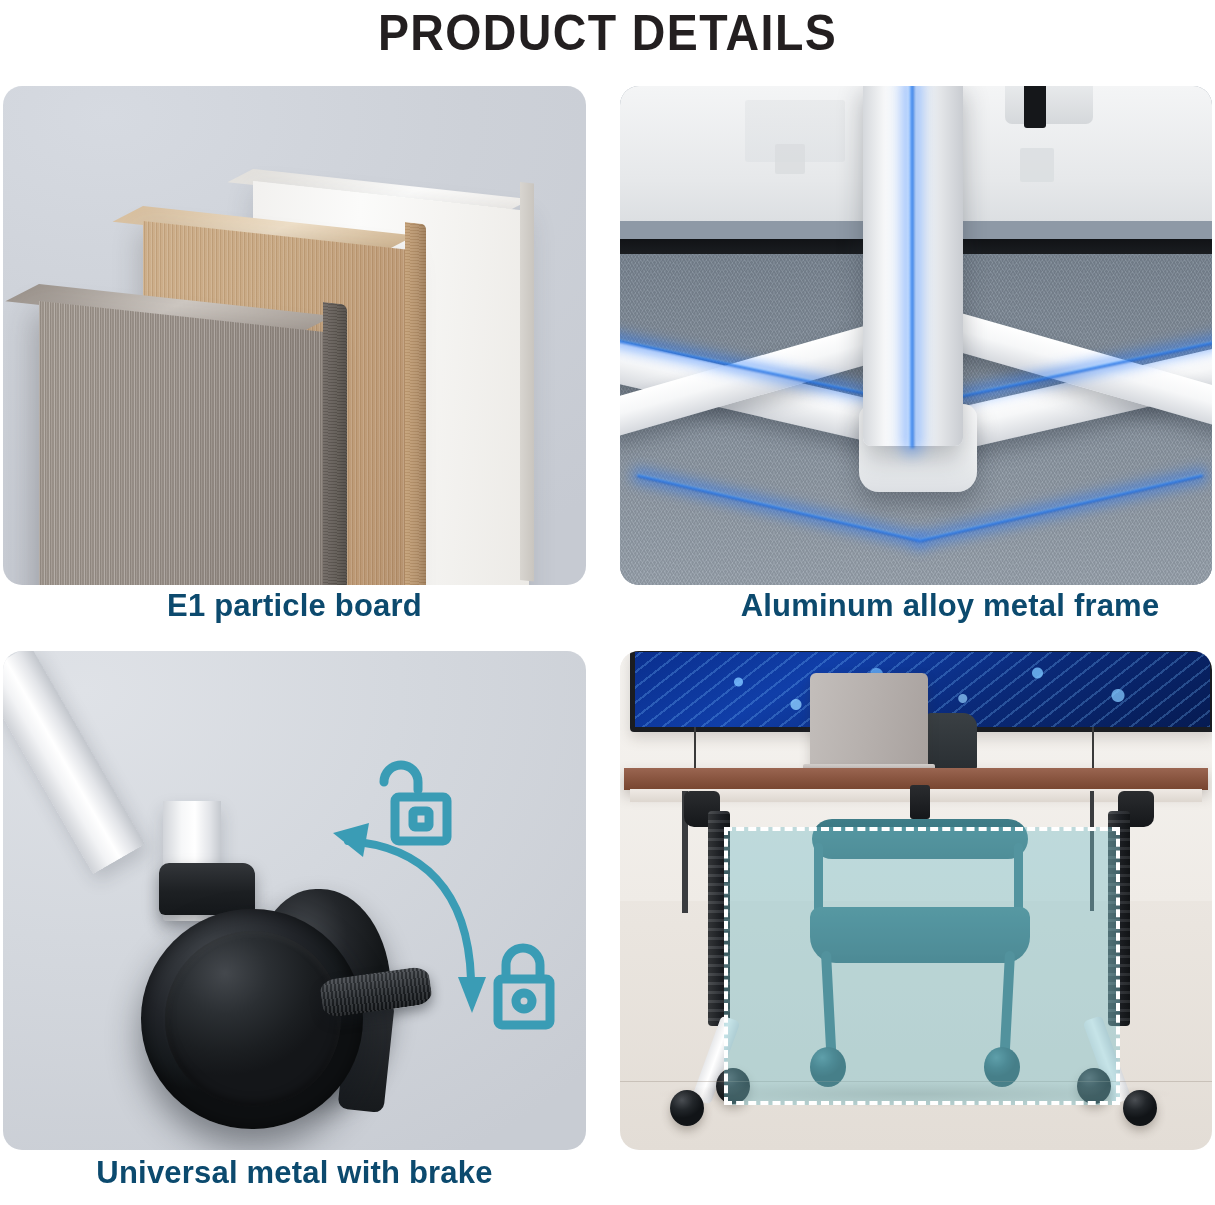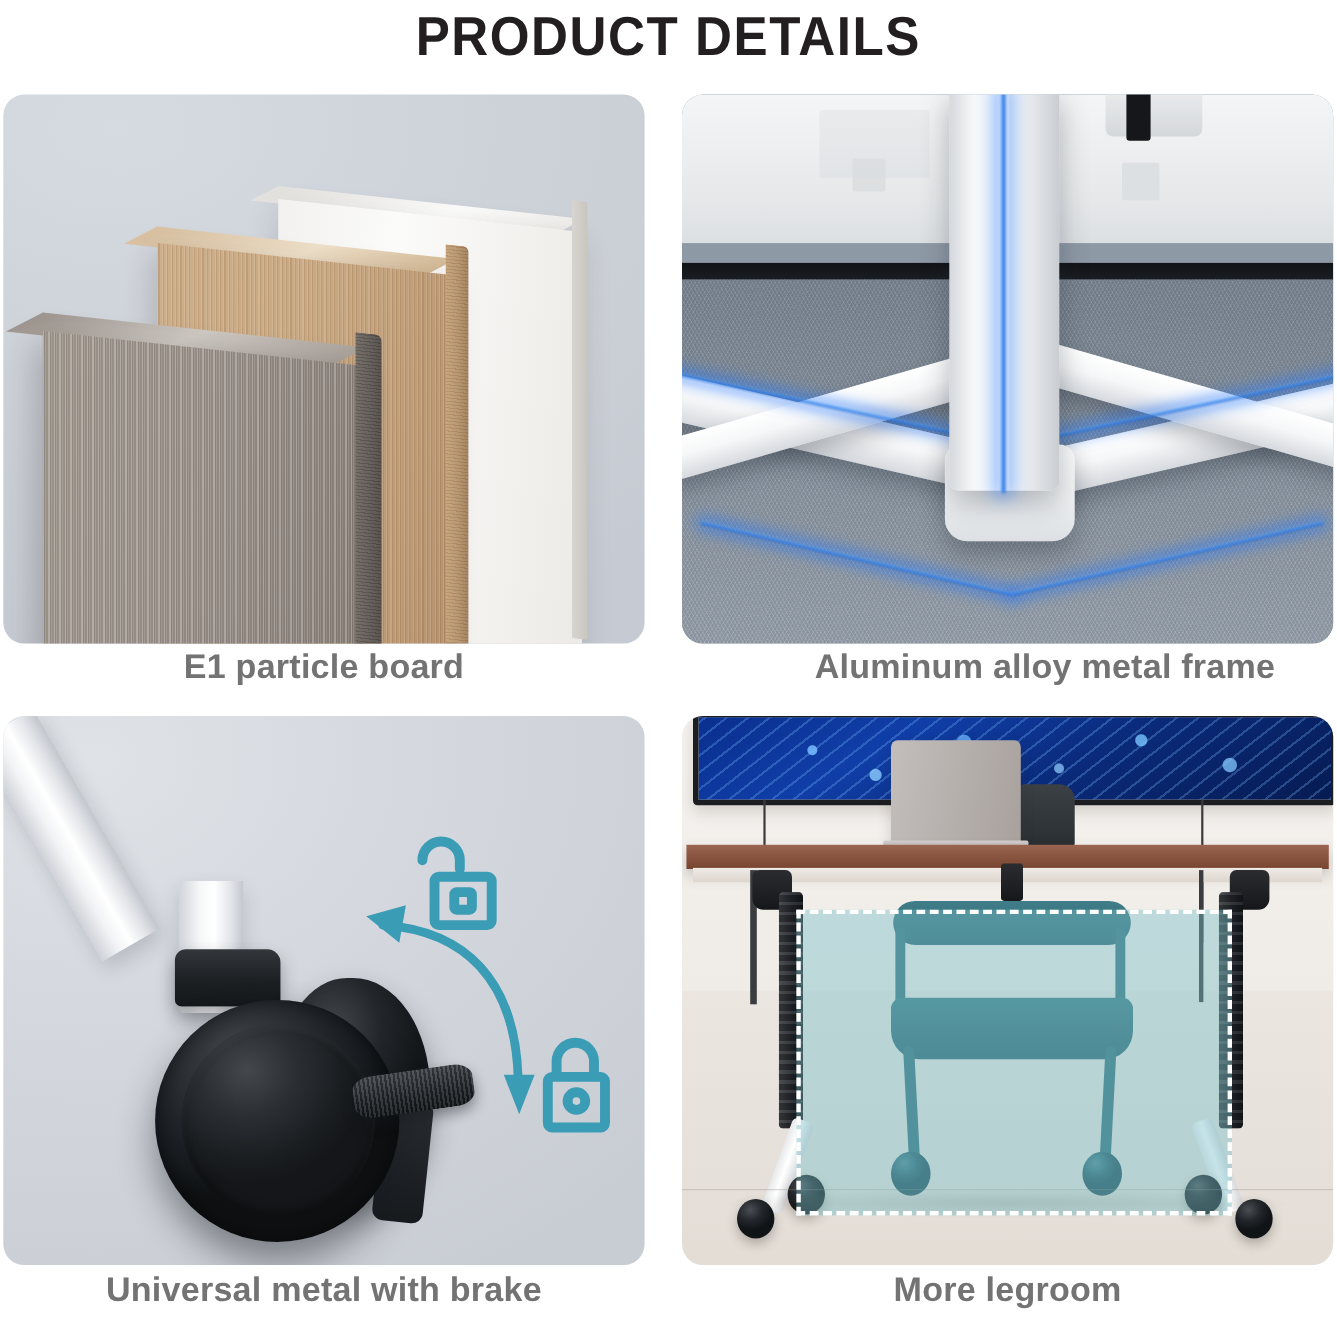--- a/index.html
+++ b/index.html
@@ -19,21 +19,21 @@
   .cell{position:absolute;}
   .cell-tl{left:3px;  top:86px;  width:583px; height:499px;}
   .cell-tr{left:620px;top:86px;  width:592px; height:499px;}
   .cell-bl{left:3px;  top:651px; width:583px; height:499px;}
   .cell-br{left:620px;top:651px; width:592px; height:499px;}
 
   .photo{position:absolute;left:0;top:0;right:0;bottom:0;
          border-radius:19px;overflow:hidden;}
 
   .caption{position:absolute;left:0;width:100%;text-align:center;
-           font-size:31px;font-weight:bold;color:#737373;
+           font-size:31px;font-weight:bold;color:#0c4a6e;
            letter-spacing:.2px;white-space:nowrap;}
   .cap-tl{top:588px;}
   .cap-tr{top:588px;}
   .cap-bl{top:1155px;}
   .cap-br{top:1155px;}
 
   
   .p1{background:
         radial-gradient(130% 100% at 18% 6%, #d6dae1 0%, #cdd1d8 48%, #c6cad2 100%);}
   .board{position:absolute;}
@@ -417,15 +417,14 @@
         <div class="p4-chair-leg p4-chair-leg-r"></div>
         <div class="p4-chair-wheel p4-chair-wheel-l"></div>
         <div class="p4-chair-wheel p4-chair-wheel-r"></div>
       </div>
 
       <div class="p4-shadow"></div>
       <div class="p4-floorline"></div>
       <div class="p4-highlight"></div>
     </div>
   </div>
-  <div class="caption cap-br" style="left:620px;width:592px;">More legroom</div>
 
 </div>
 
 </body></html>

